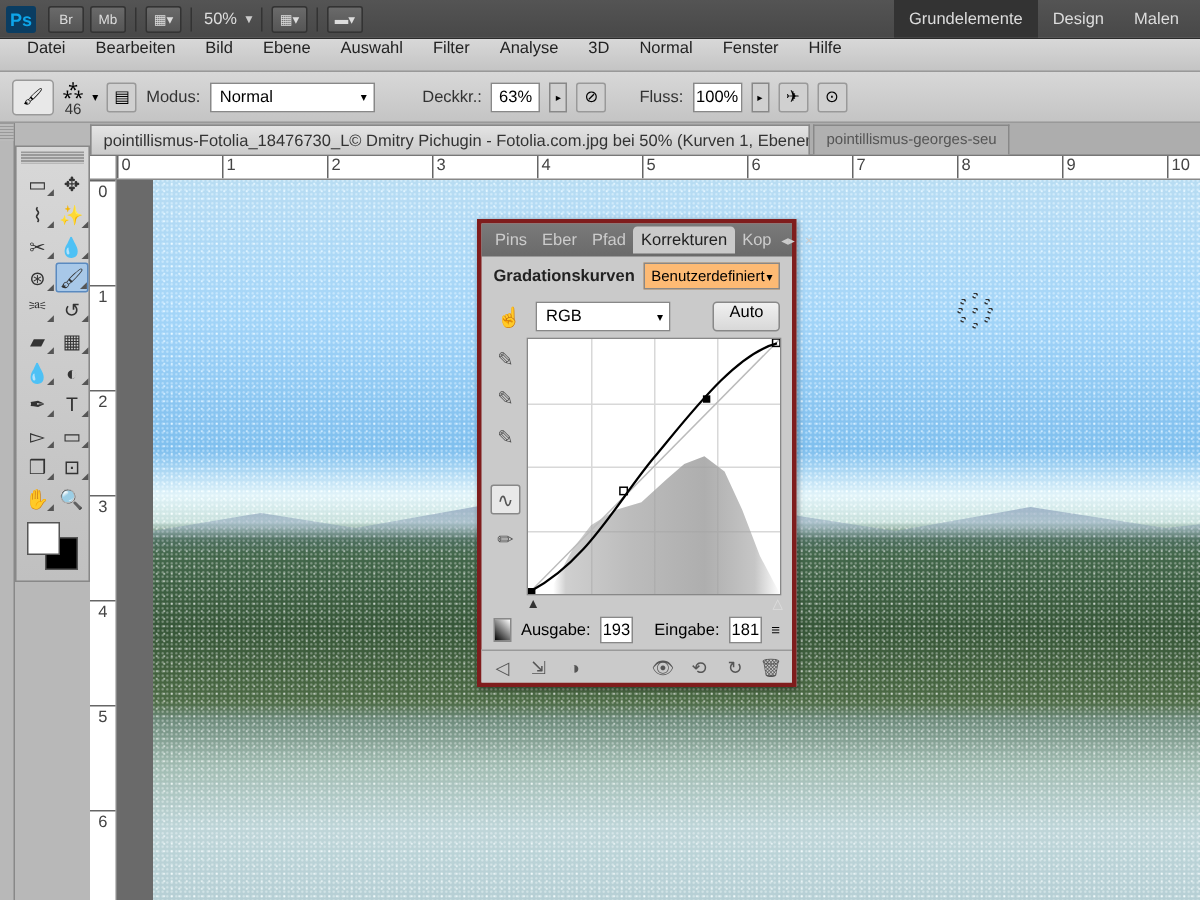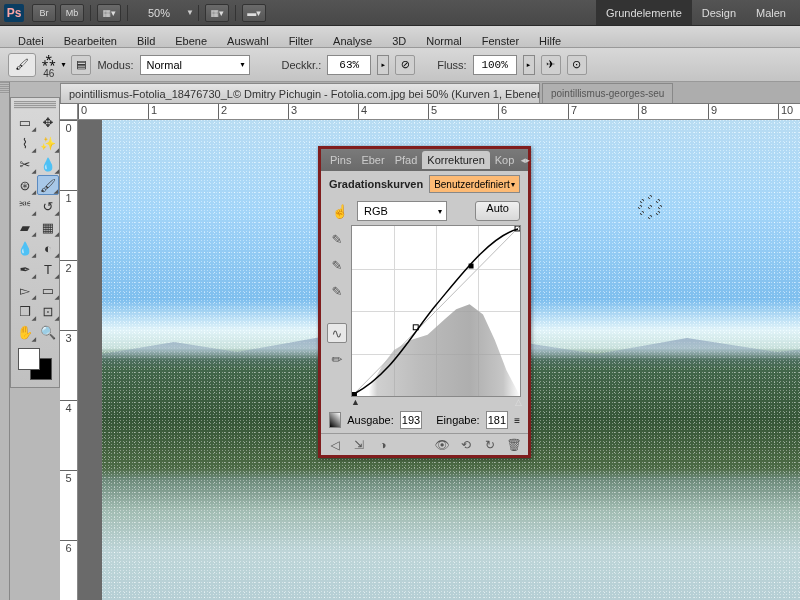--- a/index.html
+++ b/index.html
@@ -1,33 +1,33 @@
 <!DOCTYPE html>
 <html><head>
 <meta charset="utf-8">
 <style>
 * { margin:0; padding:0; box-sizing:border-box; font-family:"Segoe UI",Arial,sans-serif; font-size:11px; user-select:none; }
 body { background:#b8b8b8; width:800px; height:600px; overflow:hidden; position:relative; }
 .topbar { height:26px; background:linear-gradient(#545454,#484848); display:flex; align-items:center; padding:0 4px; border-bottom:1px solid #2a2a2a; }
-.ps-logo { width:20px; height:18px; background:#0a3d62; color:#fca5a5; font-weight:bold; font-size:12px; display:flex; align-items:center; justify-content:center; border-radius:2px; margin-right:6px; }
+.ps-logo { width:20px; height:18px; background:#0a3d62; color:#0ea5e9; font-weight:bold; font-size:12px; display:flex; align-items:center; justify-content:center; border-radius:2px; margin-right:6px; }
 .top-btn { width:24px; height:18px; background:linear-gradient(#6a6a6a,#555); border:1px solid #333; border-radius:2px; margin:0 2px; color:#ddd; display:flex; align-items:center; justify-content:center; font-size:9px; }
 .top-sep { width:1px; height:16px; background:#333; margin:0 4px; }
-.top-zoom { color:#ddd; margin:0 16px; }
+.top-zoom { color:#ddd; margin:0 4px; }
 .workspace-tabs { margin-left:auto; display:flex; align-items:flex-end; height:100%; }
 .ws-tab { color:#ddd; padding:0 10px; height:100%; display:flex; align-items:center; }
 .ws-tab.active { background:#333; }
-.menubar { height:22px; background:linear-gradient(#d8d8d8,#c4c4c4); display:flex; align-items:flex-end; padding:0 8px; border-bottom:1px solid #999; }
+.menubar { height:22px; background:linear-gradient(#d8d8d8,#c4c4c4); display:flex; align-items:flex-start; padding:0 8px; border-bottom:1px solid #999; }
 .menu-item { padding:0 10px; color:#222; }
 .optbar { height:34px; background:linear-gradient(#d8d8d8,#c4c4c4); display:flex; align-items:center; padding:0 8px; gap:6px; border-bottom:1px solid #999; }
 .opt-icon { width:28px; height:24px; background:#e8e8e8; border:1px solid #999; border-radius:3px; display:flex; align-items:center; justify-content:center; }
 .opt-num { font-size:10px; color:#333; }
 .opt-label { color:#333; }
 .opt-dd { height:20px; background:white; border:1px solid #888; padding:0 16px 0 6px; display:flex; align-items:center; position:relative; }
 .opt-dd::after { content:"▾"; position:absolute; right:4px; font-size:8px; }
-.opt-field { width:44px; height:20px; background:white; border:1px solid #888; display:flex; align-items:center; justify-content:center;font-family:Liberation Mono, monospace; }
+.opt-field { width:33px; height:20px; background:white; border:1px solid #888; display:flex; align-items:center; justify-content:center; }
 .tri-btn { width:12px; height:20px; background:#d0d0d0; border:1px solid #888; display:flex; align-items:center; justify-content:center; font-size:7px; }
 .sm-icon { width:20px; height:20px; background:#d0d0d0; border:1px solid #999; border-radius:2px; display:flex; align-items:center; justify-content:center; }
 .side-dock { position:absolute; left:0; top:82px; width:10px; height:518px; background:#b8b8b8; border-right:1px solid #888; }
 .side-dock .grab { height:12px; background:repeating-linear-gradient(#999,#999 1px,#bbb 1px,#bbb 2px); margin-bottom:4px; }
 .toolbox { position:absolute; left:10px; top:97px; width:50px; background:linear-gradient(#d8d8d8,#c0c0c0); border:1px solid #888; padding:3px; }
 .toolbox .grab { height:8px; background:repeating-linear-gradient(#999,#999 1px,#ccc 1px,#ccc 2px); margin-bottom:3px; }
 .tool-grid { display:grid; grid-template-columns:1fr 1fr; gap:1px; }
 .tool { width:22px; height:20px; display:flex; align-items:center; justify-content:center; border-radius:2px; font-size:13px; color:#333; position:relative; }
 .tool.active { background:#a8c8e8; border:1px solid #5a8ac0; }
 .tool .tick { position:absolute; bottom:0; right:0; font-size:6px; color:#555; }

